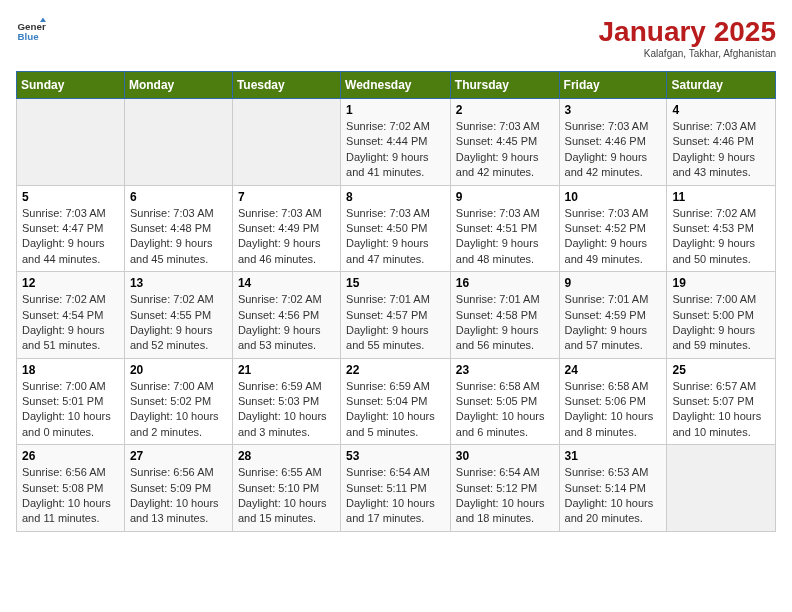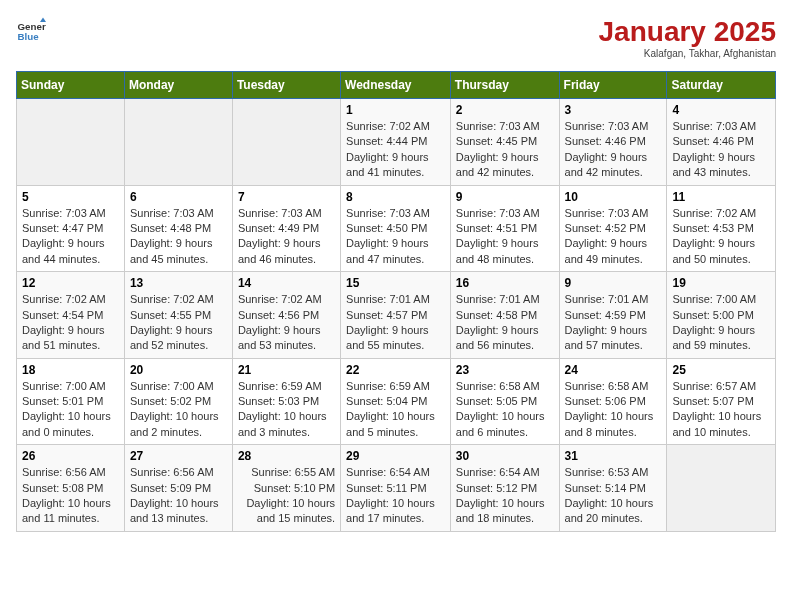--- a/index.html
+++ b/index.html
@@ -277,26 +277,26 @@
 Daylight: 10 hours and 11 minutes.</div>
         </td>
         <td>
           <span class="day-num">27</span>
           <div class="day-info" style="white-space: pre-line;">Sunrise: 6:56 AM
 Sunset: 5:09 PM
 Daylight: 10 hours and 13 minutes.</div>
         </td>
         <td>
           <span class="day-num">28</span>
-          <div class="day-info" style="white-space: pre-line; text-align: right;">Sunrise: 6:55 AM
+          <div class="day-info" style="white-space: pre-line;">Sunrise: 6:55 AM
 Sunset: 5:10 PM
 Daylight: 10 hours and 15 minutes.</div>
         </td>
         <td>
-          <span class="day-num">29</span>
+          <span class="day-num">53</span>
           <div class="day-info" style="white-space: pre-line;">Sunrise: 6:54 AM
 Sunset: 5:11 PM
 Daylight: 10 hours and 17 minutes.</div>
         </td>
         <td>
           <span class="day-num">30</span>
           <div class="day-info" style="white-space: pre-line;">Sunrise: 6:54 AM
 Sunset: 5:12 PM
 Daylight: 10 hours and 18 minutes.</div>
         </td>

